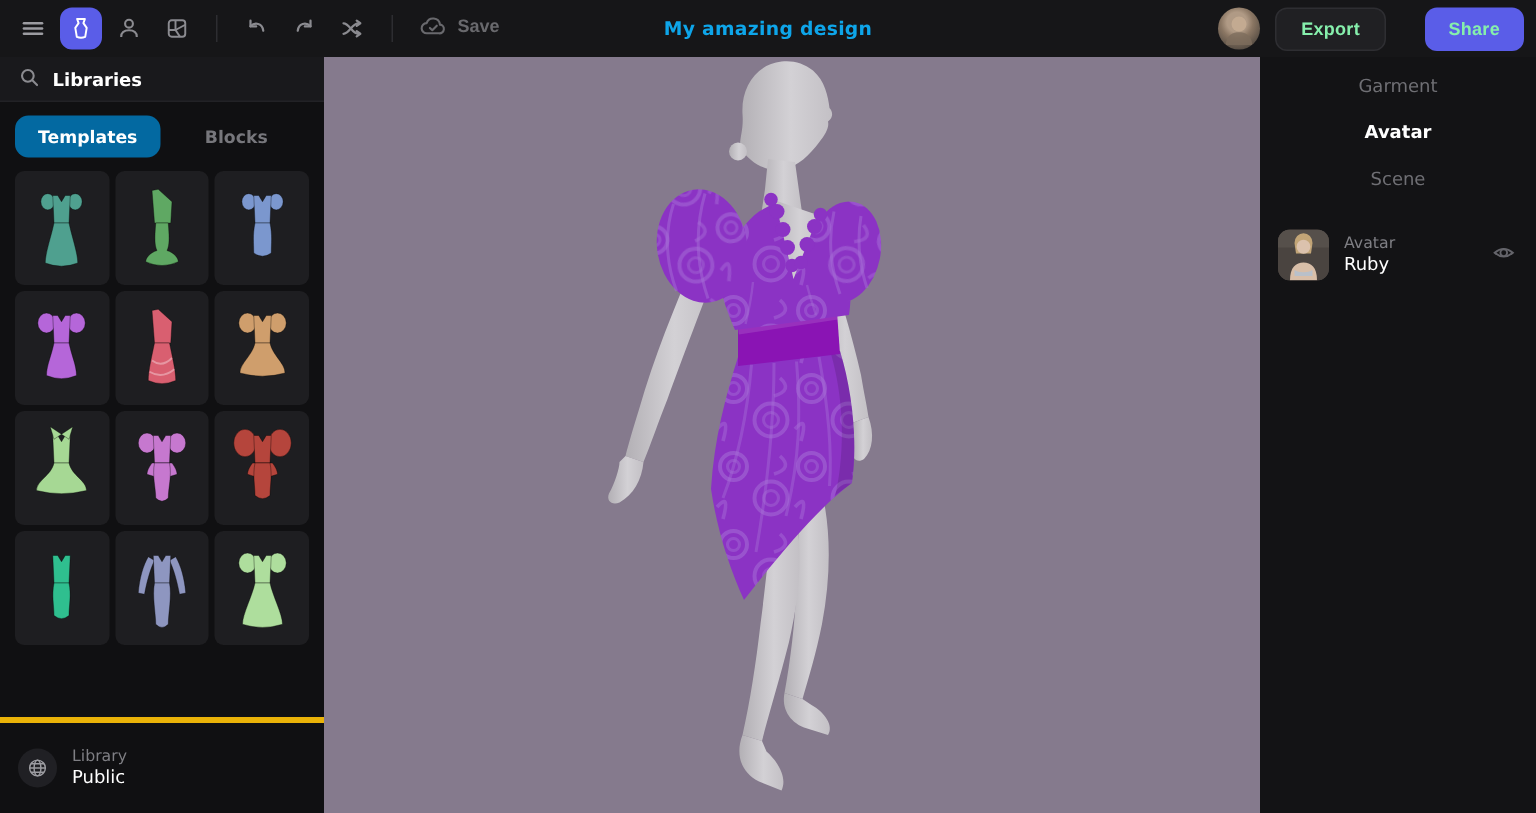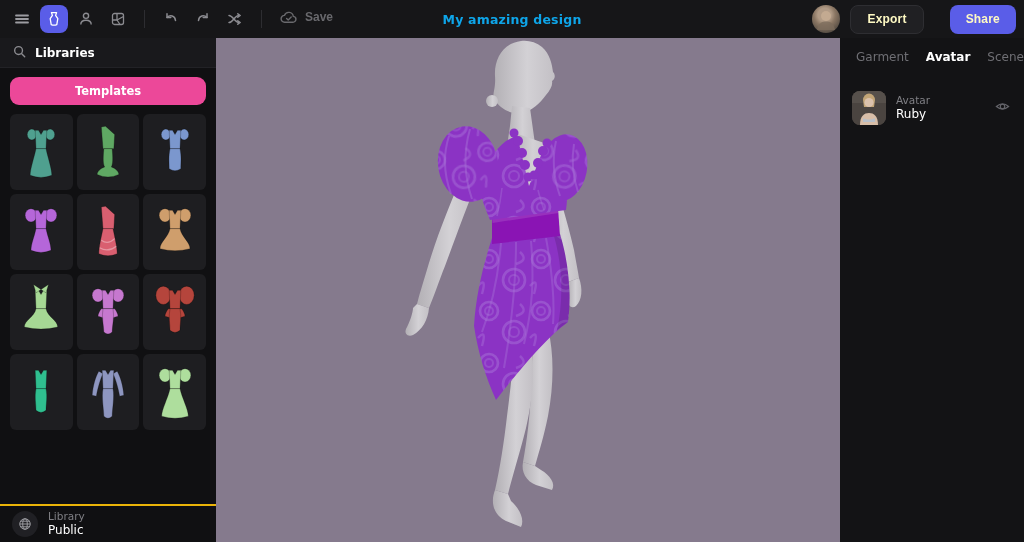--- a/index.html
+++ b/index.html
@@ -11,51 +11,51 @@
   .topbar { height:38px; flex:0 0 38px; background:#161618; display:flex; align-items:center; padding:0 8px; position:relative; z-index:5; }
   .tb-left { display:flex; align-items:center; gap:4px; }
   .icon-btn { width:28px; height:28px; border-radius:8px; display:flex; align-items:center; justify-content:center; cursor:pointer; background:transparent; border:none; }
   .icon-btn svg { display:block; }
   .icon-btn.selected { background:var(--accent); }
   .vdiv { width:1px; height:18px; background:#2d2d31; margin:0 8px; }
   .save-btn { display:flex; gap:7px; color:#69696d; font-size:12px; font-weight:bold; background:none; border:none; cursor:pointer; padding:4px 6px; }
   .doc-title { position:absolute; left:50%; top:50%; transform:translate(-50%,-50%); font-size:12.5px; font-weight:bold; color:#0ea5e9; letter-spacing:.2px; cursor:text; }
   .tb-right { margin-left:auto; display:flex; align-items:center; gap:10px; }
   .user-avatar { width:28px; height:28px; border-radius:50%; overflow:hidden; cursor:pointer; border:none; padding:0; background:radial-gradient(circle at 45% 35%, #b09a85 0 28%, #8a7663 45%, #554c43 78%, #3a332d 100%); }
-  .btn { height:29px; padding:0 16px; border-radius:8px; font-size:12px; font-weight:bold; color:#fef9c3; border:none; cursor:pointer; letter-spacing:.2px; }
+  .btn { height:29px; padding:0 16px; border-radius:8px; font-size:12px; font-weight:bold; color:#86efac; border:none; cursor:pointer; letter-spacing:.2px; }
   .btn.export { background:#202023; border:1px solid #2e2e32; }
   .btn.share { background:var(--accent);margin-left:16px; }
 
   
   .main { flex:1; display:flex; min-height:0; }
 
   
   .left-panel { width:216px; flex:0 0 216px; background:#101012; display:flex; flex-direction:column; }
   .search-row { height:30px; flex:0 0 30px; background:#19191c; border-bottom:1px solid #222226; display:flex; align-items:center; gap:9px; padding:0 13px; cursor:text; }
   .search-row .label { font-size:12px; font-weight:bold; color:#fff; }
   .lib-tabs { display:flex; align-items:center; padding:9px 10px 8px; gap:2px; }
   .lib-tab { flex:1; text-align:center; padding:7px 0; border-radius:9px; font-size:11.5px; font-weight:bold; color:#77777c; cursor:pointer; }
-  .lib-tab.active { background:#ec4899; color:#fff; }
+  .lib-tab.active { background:#0369a1; color:#fff; }
   .grid { display:grid; grid-template-columns:repeat(3,1fr); gap:4px; padding:1px 10px 0; }
   .tile { background:#1e1e21; border-radius:6px; height:76px; display:flex; align-items:center; justify-content:center; cursor:pointer; }
   .tile svg { width:50px; height:62px; }
   .panel-spacer { flex:1; }
-  .lib-footer { flex:0 0 38px; border-top:2px solid #eab308; display:flex; align-items:center; gap:10px; padding:4px 12px; cursor:pointer; }
+  .lib-footer { flex:0 0 38px; border-top:4px solid #eab308; display:flex; align-items:center; gap:10px; padding:16px 12px; cursor:pointer; }
   .globe-wrap { width:26px; height:26px; border-radius:50%; background:#202024; display:flex; align-items:center; justify-content:center; }
   .stack { display:flex; flex-direction:column; line-height:1.25; }
   .stack .minor { font-size:10.5px; color:#7f7f84; }
   .stack .major { font-size:12px; font-weight:normal; color:#fff; }
 
   
   .viewport { flex:1; min-width:0; position:relative; cursor:grab; }
   .viewport svg.scene { width:100%; height:100%; display:block; }
 
   
   .right-panel { width:184px; flex:0 0 184px; background:#131315; display:flex; flex-direction:column; }
-  .insp-tabs { display:flex; align-items:center; gap:17px; padding:12px 16px 10px; }
+  .insp-tabs { display:flex; align-items:center; gap:17px; padding:12px 16px 10px;flex-direction:column; }
   .insp-tab { font-size:12px; color:#6f6f74; cursor:pointer; }
   .insp-tab.active { color:#fff; font-weight:bold; }
   .avatar-row { display:flex; align-items:center; gap:10px; padding:9px 12px; margin-top:8px; cursor:pointer; }
   .avatar-thumb { width:34px; height:34px; border-radius:8px; overflow:hidden; background:#49433f; flex:0 0 34px; }
   .avatar-thumb svg { display:block; }
   .eye-btn { margin-left:auto; background:none; border:none; cursor:pointer; padding:2px; display:flex; }
 </style>
 </head>
 <body>
 
@@ -174,20 +174,21 @@
                 <circle cx="6" cy="6" r="4.2"></circle>
                 <line x1="9.4" y1="9.4" x2="12.6" y2="12.6"></line>
               </g>
             </svg>
         </span>
         <span class="label">Libraries</span>
       </div>
 
       <div class="lib-tabs">
         <div class="lib-tab active">Templates</div>
+        <div class="lib-tab">Blocks</div>
       </div>
 
       <div class="grid" id="library-grid">
           <div class="tile">
             <svg viewBox="0 0 60 72">
               <g fill="#4FA08F" stroke="rgba(0,0,0,0.35)" stroke-width="0.8" stroke-linejoin="round">
                 <path d="M13.5,15 a5.5,6.5 0 1,0 11,0 a5.5,6.5 0 1,0 -11,0 Z"></path>
                 <path d="M35.5,15 a5.5,6.5 0 1,0 11,0 a5.5,6.5 0 1,0 -11,0 Z"></path>
                 <path d="M23,10 L27,10 L30,15 L33,10 L37,10 L36,32 L24,32 Z"></path>
                 <path d="M24,32 L36,32 C38,42 43,56 43,64 Q30,69 17,64 C17,56 22,42 24,32 Z"></path>

